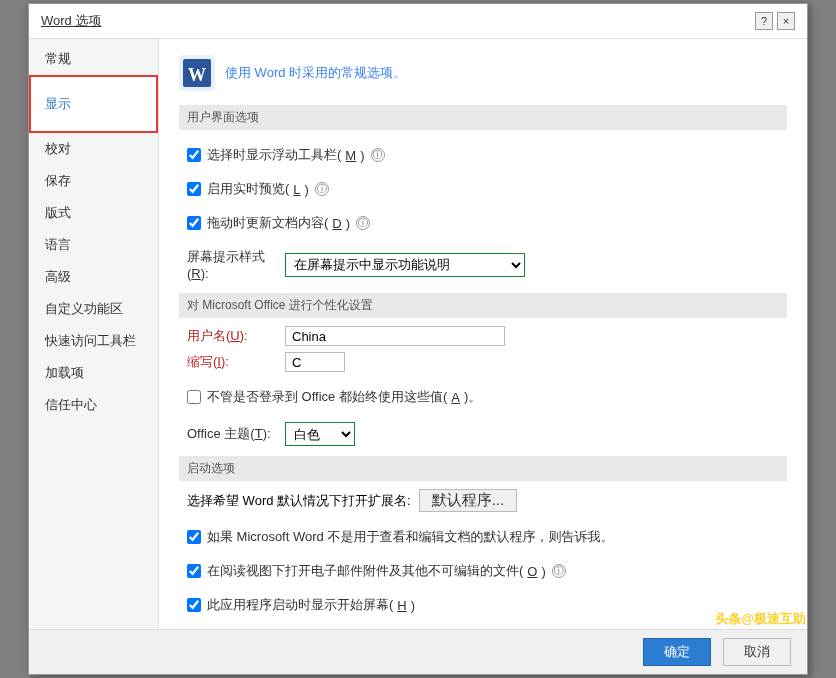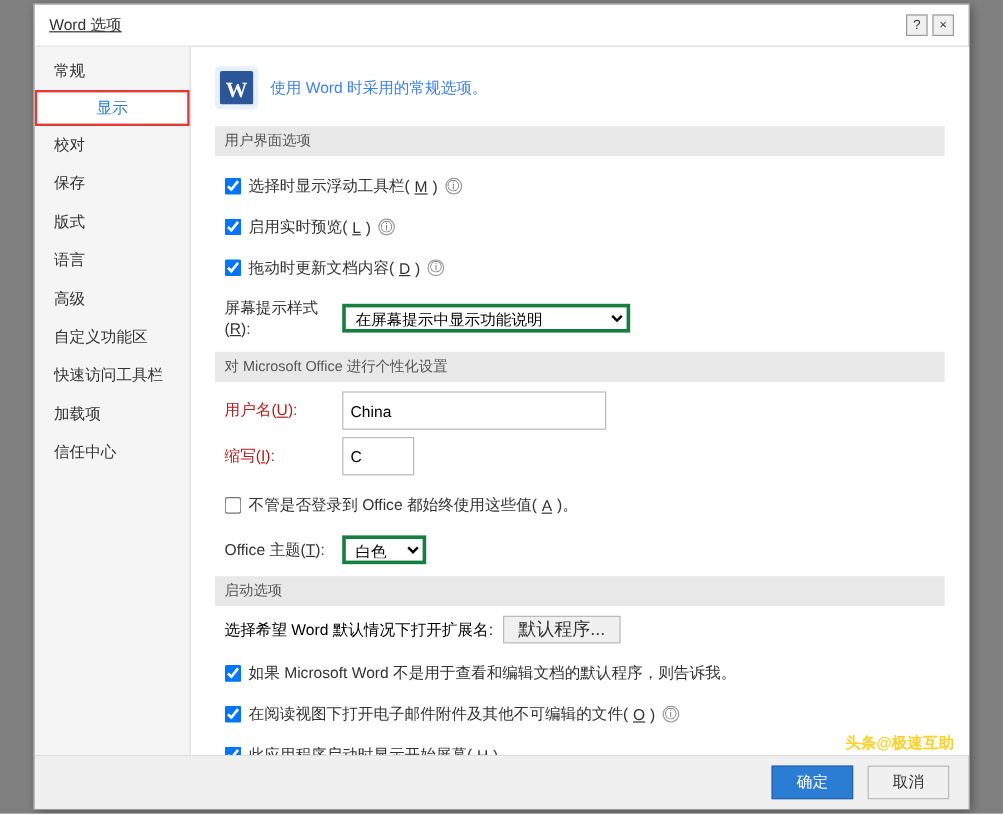--- a/index.html
+++ b/index.html
@@ -70,22 +70,21 @@
       font-size: 13px;
     }
     .sidebar-item.active {
       background: #ffffff;
       border-left: 3px solid #2b7cd3;
       padding-left: 13px;
       color: #2b7cd3;
     }
     .sidebar-item.selected-highlight {
       border: 2px solid #e53935;
-      padding: 4px 14px;
-      text-align: center;
+      padding: 18px 14px;
     }
     .main {
       flex: 1;
       padding: 16px 20px;
       background: #fff;
       overflow-y: auto;
     }
     .section-header {
       display: flex;
       align-items: center;
@@ -153,38 +152,38 @@
     .form-row label {
       width: 90px;
       font-size: 13px;
       color: #b91c1c;
     }
     .form-row input[type="text"] {
       border: 1px solid #bbb;
       padding: 2px 6px;
       font-size: 13px;
       background: #fff;
-      height: 32px;
+      height: 20px;
     }
     .form-row input.wide { width: 220px; }
     .form-row input.narrow { width: 60px; }
     .dropdown-container {
       display: flex;
       align-items: center;
       gap: 8px;
       padding-left: 8px;
       margin: 6px 0;
     }
     .dropdown-container label {
       font-size: 13px;
       color: #333;
       width: 90px;
     }
     select {
-      border: 3px solid #15803d;
+      border: 1px solid #15803d;
       padding: 2px 4px;
       font-size: 13px;
       background: #fff;
       height: 24px;
       cursor: pointer;
     }
     select.wide { width: 240px; }
     select.narrow { width: 70px; }
     .startup-section {
       margin-top: 10px;
@@ -223,21 +222,21 @@
       color: #fff;
       border-color: #2366b0;
     }
     .footer-btn.secondary {
       background: #f0f0f0;
       color: #333;
     }
     .watermark {
       position: absolute;
       bottom: 50px;
-      right: 41px;
+      right: 30px;
       color: rgba(255,200,0,0.85);
       font-size: 13px;
       font-weight: bold;
       pointer-events: none;
     }
     input[type="checkbox"] {
       width: 14px;
       height: 14px;
       cursor: pointer;
     }

